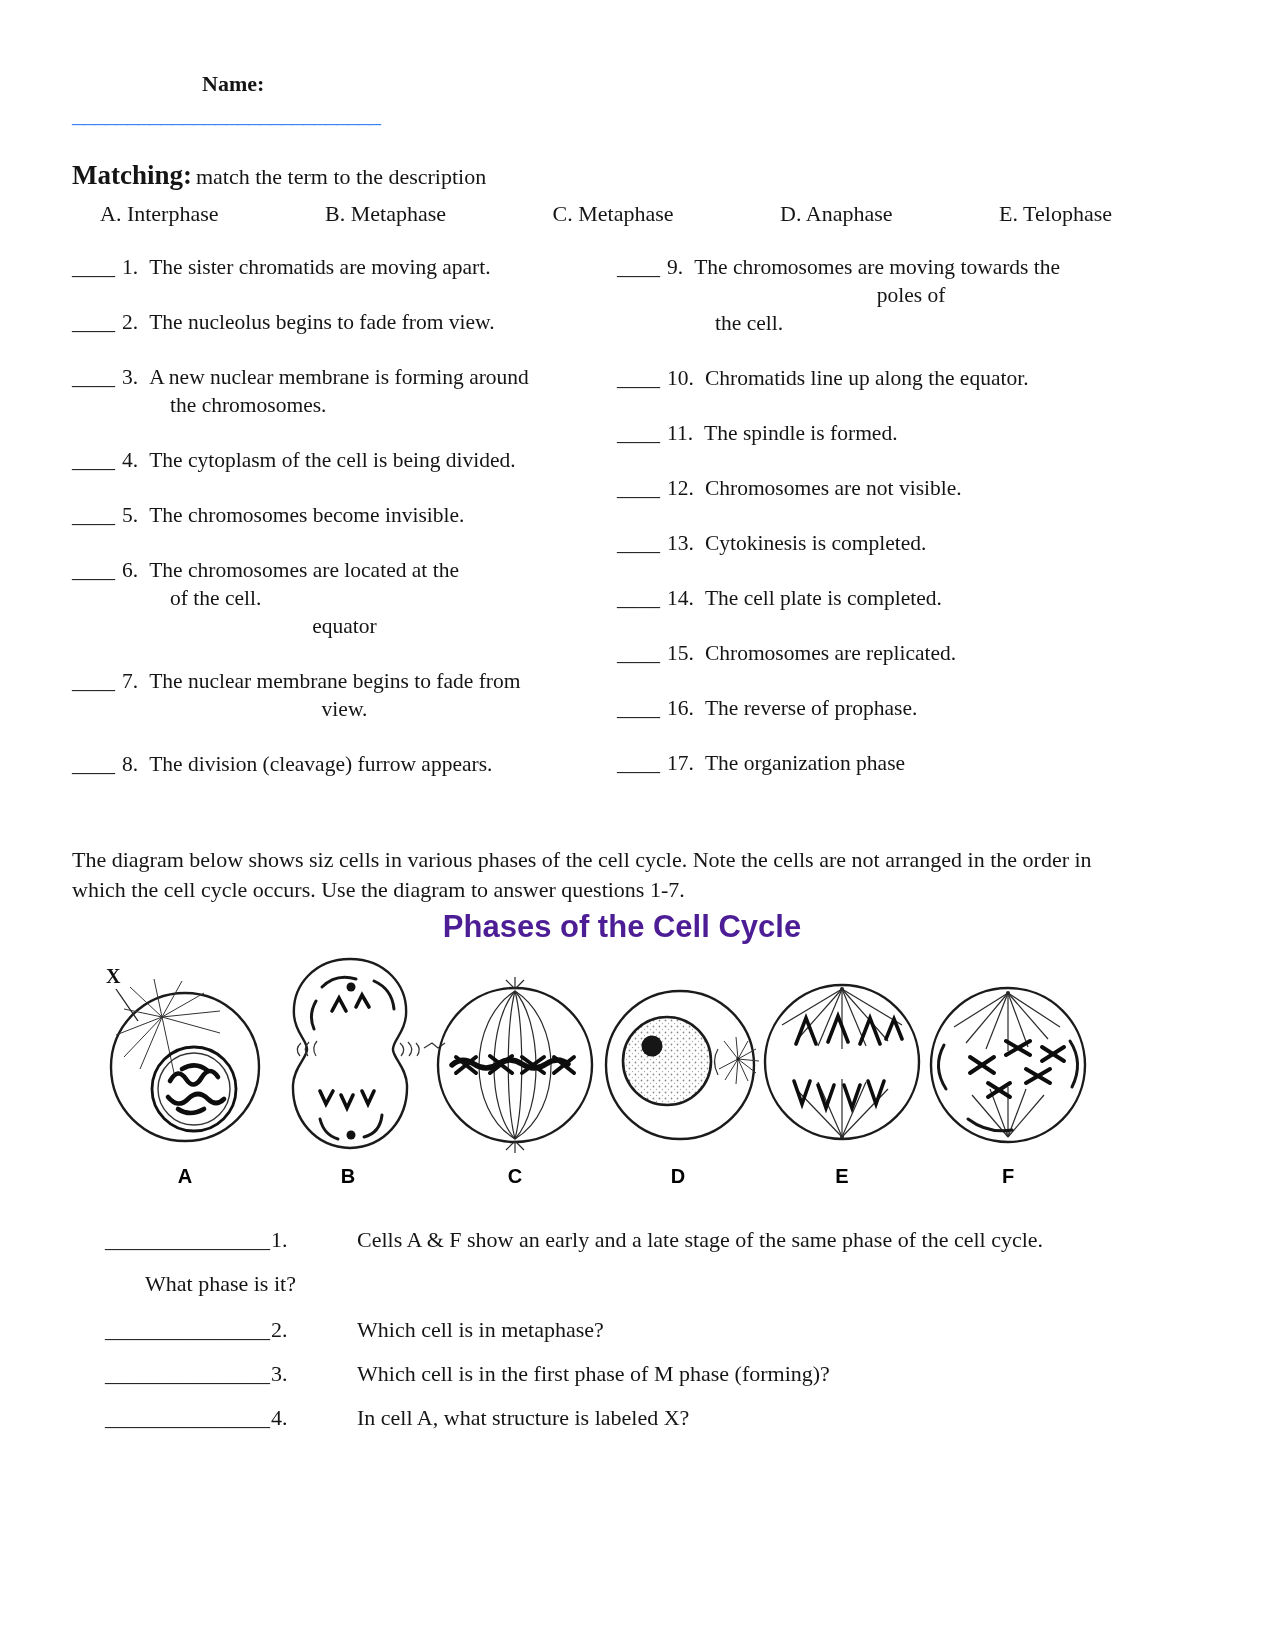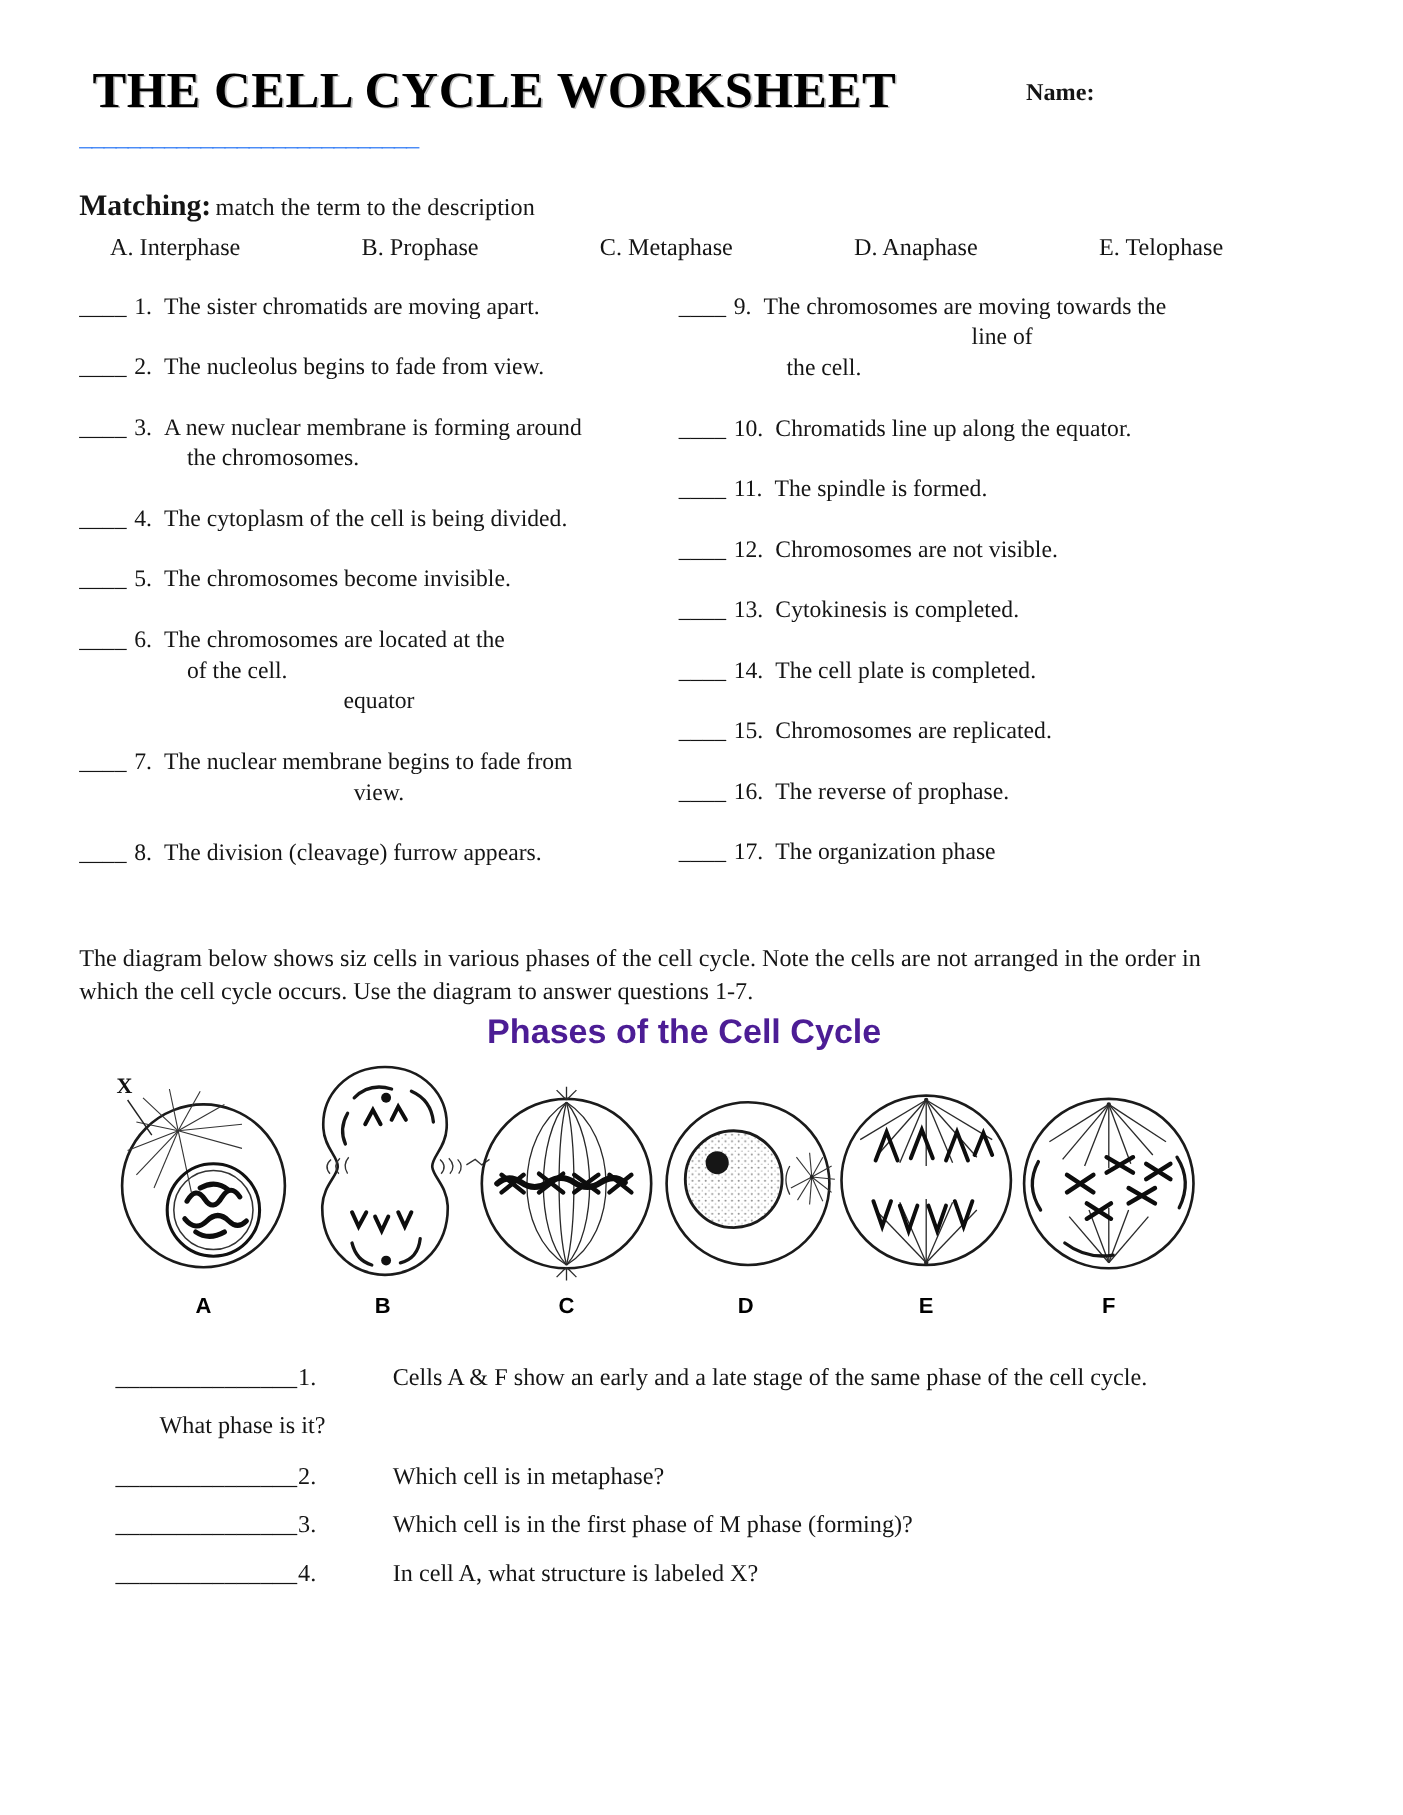--- a/index.html
+++ b/index.html
@@ -69,33 +69,32 @@
   .q-lead{width:252px;flex:none;white-space:nowrap;}
   .q-num{margin-left:1px;}
   .q-cont{margin:0 0 16px 40px;}
 </style>
 </head>
 <body>
 
 <div class="page">
 
   <div class="header-row">
-    <h1 class="page-title">THE CELL CYCLE WORKSHEET</h1>
     <div class="name-label">Name:</div>
   </div>
   <div class="sig-line">____________________________</div>
 
   <div class="matching-head">
     <span class="m-heading">Matching:</span>
     <span class="m-instr">match the term to the description</span>
   </div>
 
   <div class="options-row" id="options-row">
       <span>A. Interphase</span>
-      <span>B. Prophase</span>
+      <span>B. Metaphase</span>
       <span>C. Metaphase</span>
       <span>D. Anaphase</span>
       <span>E. Telophase</span>
     </div>
 
   <div class="columns">
     <div class="col left" id="left-col">
         <div class="m-item">
           <div class="m-first"><span class="blank">____</span><span class="num">1.</span><span class="itxt">The sister chromatids are moving apart.</span></div>
         </div>
@@ -121,21 +120,21 @@
           <div class="m-first"><span class="blank">____</span><span class="num">7.</span><span class="itxt">The nuclear membrane begins to fade from</span></div>
           <div class="m-cont cc">view.</div>
         </div>
         <div class="m-item">
           <div class="m-first"><span class="blank">____</span><span class="num">8.</span><span class="itxt">The division (cleavage) furrow appears.</span></div>
         </div>
       </div>
     <div class="col right" id="right-col">
         <div class="m-item">
           <div class="m-first"><span class="blank">____</span><span class="num">9.</span><span class="itxt">The chromosomes are moving towards the</span></div>
-          <div class="m-cont cc">line of</div>
+          <div class="m-cont cc">poles of</div>
           <div class="m-cont ci">the cell.</div>
         </div>
         <div class="m-item">
           <div class="m-first"><span class="blank">____</span><span class="num">10.</span><span class="itxt">Chromatids line up along the equator.</span></div>
         </div>
         <div class="m-item">
           <div class="m-first"><span class="blank">____</span><span class="num">11.</span><span class="itxt">The spindle is formed.</span></div>
         </div>
         <div class="m-item">
           <div class="m-first"><span class="blank">____</span><span class="num">12.</span><span class="itxt">Chromosomes are not visible.</span></div>

